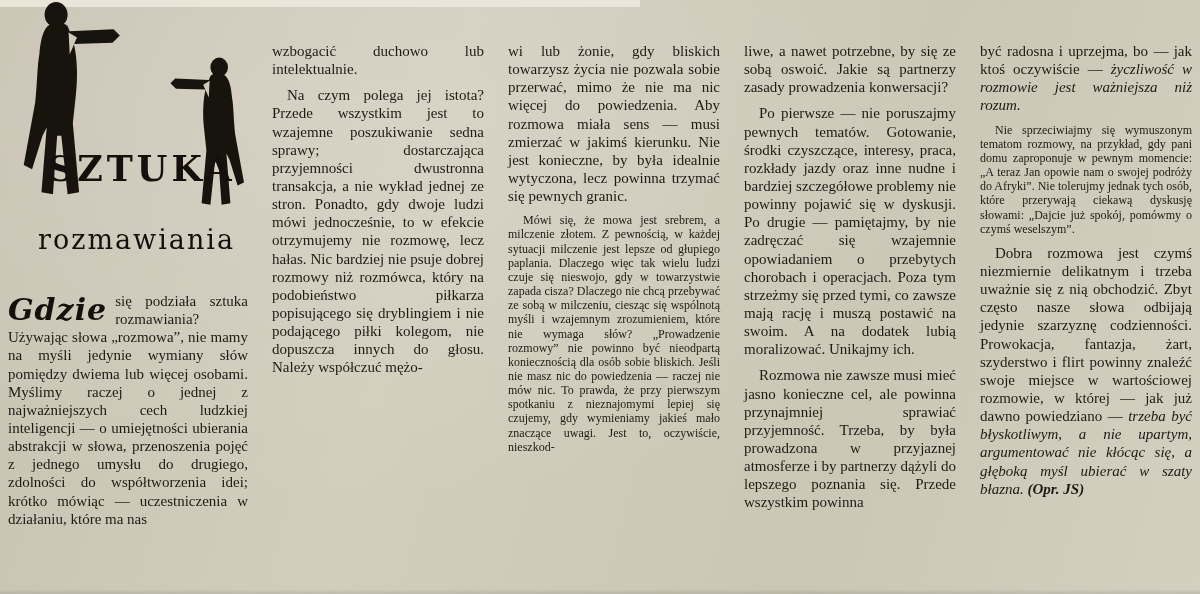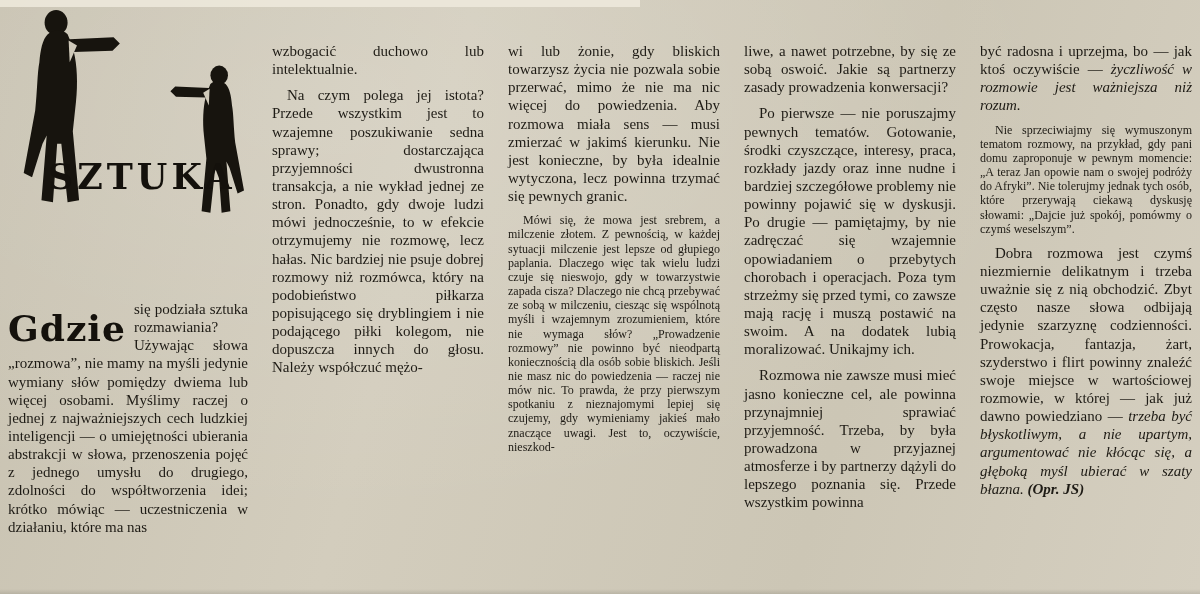--- a/index.html
+++ b/index.html
@@ -16,21 +16,21 @@
   .scan-strip {
     position:absolute; left:0; top:0; width:640px; height:7px;
     background:#efeadd; opacity:.85;
   }
   .scan-bottom {
     position:absolute; left:0; bottom:0; width:1200px; height:5px;
     background:linear-gradient(to bottom, rgba(0,0,0,0), rgba(0,0,0,.10));
   }
   .page { display:flex; gap:24px; padding:0 8px; height:594px; }
   .col { width:212px; padding-top:42px; }
-  .col-first { width:240px; padding-top:8px; }
+  .col-first { width:240px; padding-top:0; }
 
   .illustration { position:relative; height:292px; }
   .figure { position:absolute; }
   .figure path, .figure ellipse { fill:#17140e; }
   .figure .shirt { fill:#cfc9b9; }
   .figure-left  { left:0;   top:2;  width:115px; height:209px; }
   .figure-right { left:160px; top:56px; width:88px; height:160px; transform:scaleX(-1); }
 
   .title-main {
     position:absolute; left:40px; top:148px;
@@ -46,22 +46,22 @@
   .para {
     font-size:15px; line-height:1.21; text-align:justify;
     margin-bottom:8px; hyphens:auto;
   }
   .indent { text-indent:15px; }
   .small { font-size:12px; line-height:1.18; }
 
   .lead-word {
     float:left;
     font-family:"DejaVu Serif", serif; font-weight:700;
-    font-size:36px; line-height:28px; letter-spacing:1px;
-    margin:14px 8px 0 0; color:#14110c;
+    font-size:30px; line-height:28px; letter-spacing:1px;
+    margin:4px 8px 0 0; color:#14110c;font-style:italic;
   }
   .lead-question { font-weight:400; }
   .em { font-style:italic; }
   .credit { font-style:italic; font-weight:700; white-space:nowrap; }
 </style>
 </head>
 <body>
 
 <div class="scan-strip"></div>
 
@@ -79,20 +79,21 @@
       </svg>
       <svg class="figure figure-right" viewBox="0 0 110 200">
         <ellipse cx="46" cy="14" rx="11" ry="12"></ellipse>
         <path d="M38 25 C44 20 52 20 57 25 L59 30 L101 28 L107 34 L100 41 L63 42
                  C66 54 67 72 65 90 L62 118 L68 184 L57 186 L51 130 L47 130
                  L43 186 L32 184 L37 122 L33 130 L23 162 L15 158 L26 98
                  C28 80 28 62 30 52 C31 40 33 30 38 25 Z"></path>
         <path class="shirt" d="M58 31 L66 36 L59 52 Z"></path>
       </svg>
       <h1 class="title-main">SZTUKA</h1>
+      <div class="title-sub">rozmawiania</div>
     </div>
     <p class="para"><span class="lead-word">Gdzie</span><span class="lead-question">się podziała sztuka rozmawiania?</span><span> Używając słowa „rozmowa”, nie mamy na myśli jedynie wymiany słów pomiędzy dwiema lub więcej osobami. Myślimy raczej o jednej z najważniejszych cech ludzkiej inteligencji — o umiejętności ubierania abstrakcji w słowa, przenoszenia pojęć z jednego umysłu do drugiego, zdolności do współtworzenia idei; krótko mówiąc — uczestniczenia w działaniu, które ma nas</span></p>
   </section>
 
   <section class="col">
     <p class="para">wzbogacić duchowo lub intelektualnie.</p>
     <p class="para indent">Na czym polega jej istota? Przede wszystkim jest to wzajemne poszukiwanie sedna sprawy; dostarczająca przyjemności dwustronna transakcja, a nie wykład jednej ze stron. Ponadto, gdy dwoje ludzi mówi jednocześnie, to w efekcie otrzymujemy nie rozmowę, lecz hałas. Nic bardziej nie psuje dobrej rozmowy niż rozmówca, który na podobieństwo piłkarza popisującego się dryblingiem i nie podającego piłki kolegom, nie dopuszcza innych do głosu. Należy współczuć mężo-</p>
   </section>
 
   <section class="col">

